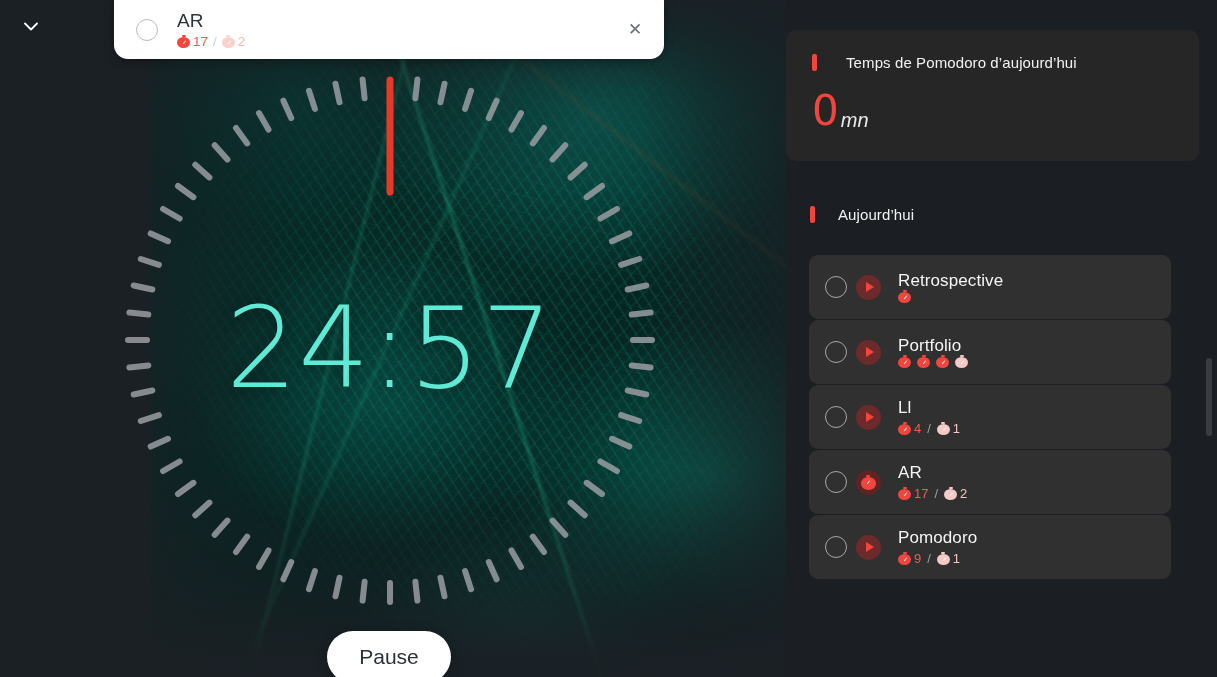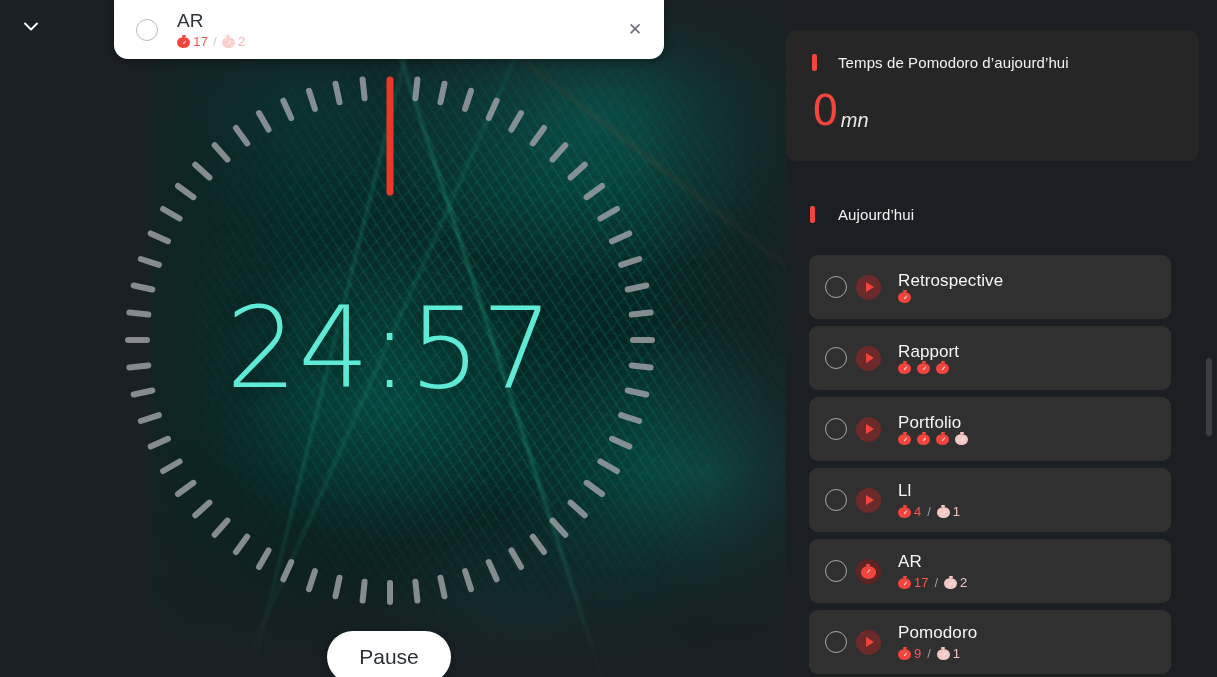--- a/index.html
+++ b/index.html
@@ -181,21 +181,21 @@
     position: absolute;
     left: 786px; top: 30px;
     width: 413px; height: 131px;
     background: #262626;
     border-radius: 10px;
     padding: 24px 26px 0 26px;
   }
   .panel-head {
     display: flex;
     align-items: center;
-    gap: 21px;
+    gap: 29px;
   }
   .panel-bar {
     width: 5px; height: 17px;
     background: #f1453d;
     border-radius: 2px;
     flex: 0 0 auto;
   }
   .panel-title {
     font-size: 15px;
     color: #f1f2f3;
@@ -233,21 +233,21 @@
     left: 809px; top: 255px;
     width: 362px;
   }
   .task-card {
     height: 64px;
     background: #303030;
     border-radius: 9px;
     display: flex;
     align-items: center;
     padding: 0 16px;
-    margin-bottom: 7px;
+    margin-bottom: 1px;
     cursor: pointer;
   }
   .task-check {
     width: 22px; height: 22px;
     border-radius: 50%;
     border: 1.6px solid #a3a6aa;
     flex: 0 0 auto;
     cursor: pointer;
   }
   .task-action {
@@ -483,40 +483,20 @@
             </span>
           </div>
         </div>
       </div>
       <div class="task-card">
         <div class="task-check"></div>
         <div class="task-action">
           <span class="play-tri"></span>
         </div>
         <div class="task-text">
-          <div class="task-title">Rapport</div>
-          <div class="meta-icons">
-            <span class="tom ">
-              <i></i>
-            </span>
-            <span class="tom ">
-              <i></i>
-            </span>
-            <span class="tom ">
-              <i></i>
-            </span>
-          </div>
-        </div>
-      </div>
-      <div class="task-card">
-        <div class="task-check"></div>
-        <div class="task-action">
-          <span class="play-tri"></span>
-        </div>
-        <div class="task-text">
           <div class="task-title">Portfolio</div>
           <div class="meta-icons">
             <span class="tom ">
               <i></i>
             </span>
             <span class="tom ">
               <i></i>
             </span>
             <span class="tom ">
               <i></i>

